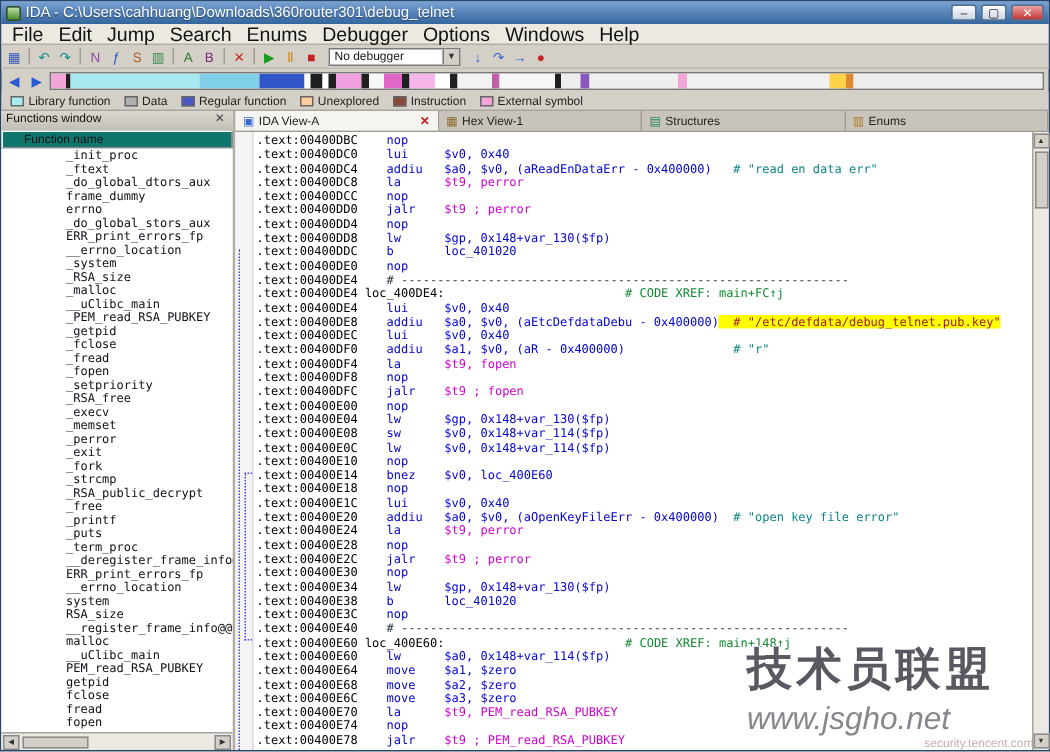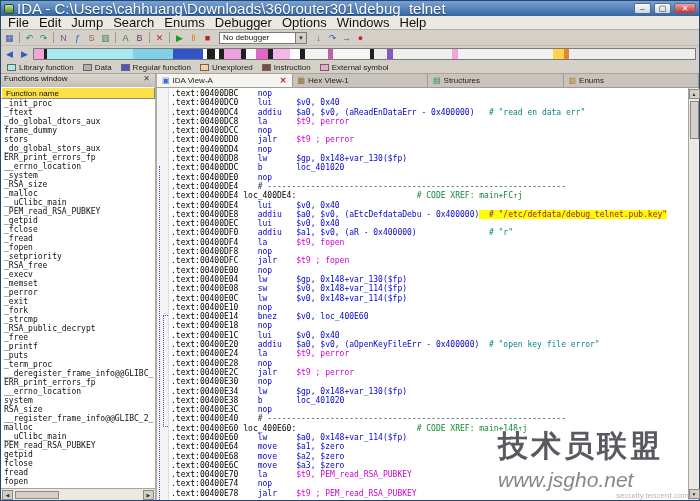--- a/index.html
+++ b/index.html
@@ -6,21 +6,21 @@
   html,body { width:700px; height:501px; overflow:hidden; background:#808080;
               font-family:"Liberation Sans", sans-serif; }
   .window { width:700px; height:501px; background:#d4d0c8; border:1px solid #24476f;
             display:flex; flex-direction:column; }
 
   
   .titlebar { height:15px; flex:0 0 15px; background:linear-gradient(#7aa2d4,#35659e);
               display:flex; align-items:center; padding:0 3px; gap:3px; }
   .app-icon { width:10px; height:10px; background:linear-gradient(#bfe3a8,#4d8a2f);
               border:1px solid #2d4f1d; border-radius:2px; }
-  .title-text { color:#fff; font-size:15px; flex:1; white-space:nowrap; overflow:hidden;
+  .title-text { color:#fff; font-size:10px; flex:1; white-space:nowrap; overflow:hidden;
                 text-shadow:0 1px 1px #1a3a5a; }
   .win-btn { width:17px; height:11px; font-size:8px; line-height:9px; text-align:center;
              background:linear-gradient(#fdfdfd,#c9d4e0); border:1px solid #50708e;
              border-radius:2px; color:#223; }
   .win-btn.close { background:linear-gradient(#f0a0a0,#bf3434); color:#fff; width:22px; }
 
   
   .menubar { height:14px; flex:0 0 14px; background:#ece9e2; display:flex; align-items:center;
              font-size:13px; padding-left:2px; border-bottom:1px solid #b4b0a8; color:#111; }
   .menu-item { padding:0 5px; }
@@ -49,27 +49,27 @@
   .leg-swatch { width:9px; height:7px; border:1px solid #666; }
 
   
   .main { flex:1; display:flex; min-height:0; }
   .funcs { width:156px; flex:0 0 156px; display:flex; flex-direction:column;
            border-right:2px solid #b0aca4; background:#fff; }
   .funcs-header { height:13px; flex:0 0 13px; background:linear-gradient(#dcd8d0,#c2beb6);
                   display:flex; font-size:8px; padding:0 3px; color:#111; }
   .funcs-header .ttl { flex:1; }
   .panel-close { color:#444; font-size:8px; width:11px; text-align:center; }
-  .col-header { height:12px; flex:0 0 12px; background:#fde047; font-size:8px; display:flex;
-                align-items:center; padding-left:4px; color:#111;
+  .col-header { height:12px; flex:0 0 12px; background:#0f766e; font-size:8px; display:flex;
+                padding-left:14px; color:#111;
                 border-top:1px solid #fff; border-left:1px solid #fff;
                 border-right:1px solid #8a8a8a; border-bottom:1px solid #8a8a8a; }
   .fn-list { flex:1; overflow:hidden; font-family:"DejaVu Sans Mono", monospace; font-size:8px;
              background:#fff; }
-  .fn-row { height:9px; line-height:9px; padding-left:3px; white-space:nowrap; color:#101018; }
+  .fn-row { height:9px; line-height:9px; padding-left:3px; white-space:nowrap; color:#101018;margin-left:40px; }
   .fn-hscroll { height:12px; flex:0 0 12px; background:#ece9e2; border-top:1px solid #a8a4a0;
                 display:flex; align-items:center; padding:0 1px; }
   .sb-btn { width:11px; height:10px; background:#d4d0c8; border:1px solid #8a8a8a; font-size:5px;
             display:flex; align-items:center; justify-content:center; color:#333; flex:0 0 auto; }
   .sb-thumb { width:44px; height:8px; background:#d4d0c8; border:1px solid #8a8a8a; margin-left:2px; }
 
   .disasm { flex:1; display:flex; flex-direction:column; min-width:0; }
   .tabbar { height:14px; flex:0 0 14px; display:flex; background:#c8c4bc; border-bottom:1px solid #a09c94; }
   .tab { flex:1; display:flex; align-items:center; gap:3px; font-size:8px; padding:0 5px;
          border-right:1px solid #a09c94; background:#c8c4bc; color:#222; }
@@ -211,21 +211,21 @@
         <span class="panel-close">✕</span>
       </div>
       <div class="col-header">
         <span>Function name</span>
       </div>
       <div class="fn-list" id="fnlist">
           <div class="fn-row">_init_proc</div>
           <div class="fn-row">_ftext</div>
           <div class="fn-row">_do_global_dtors_aux</div>
           <div class="fn-row">frame_dummy</div>
-          <div class="fn-row">stors</div>
+          <div class="fn-row">errno</div>
           <div class="fn-row">_do_global_stors_aux</div>
           <div class="fn-row">ERR_print_errors_fp</div>
           <div class="fn-row">__errno_location</div>
           <div class="fn-row">_system</div>
           <div class="fn-row">_RSA_size</div>
           <div class="fn-row">_malloc</div>
           <div class="fn-row">__uClibc_main</div>
           <div class="fn-row">_PEM_read_RSA_PUBKEY</div>
           <div class="fn-row">_getpid</div>
           <div class="fn-row">_fclose</div>

